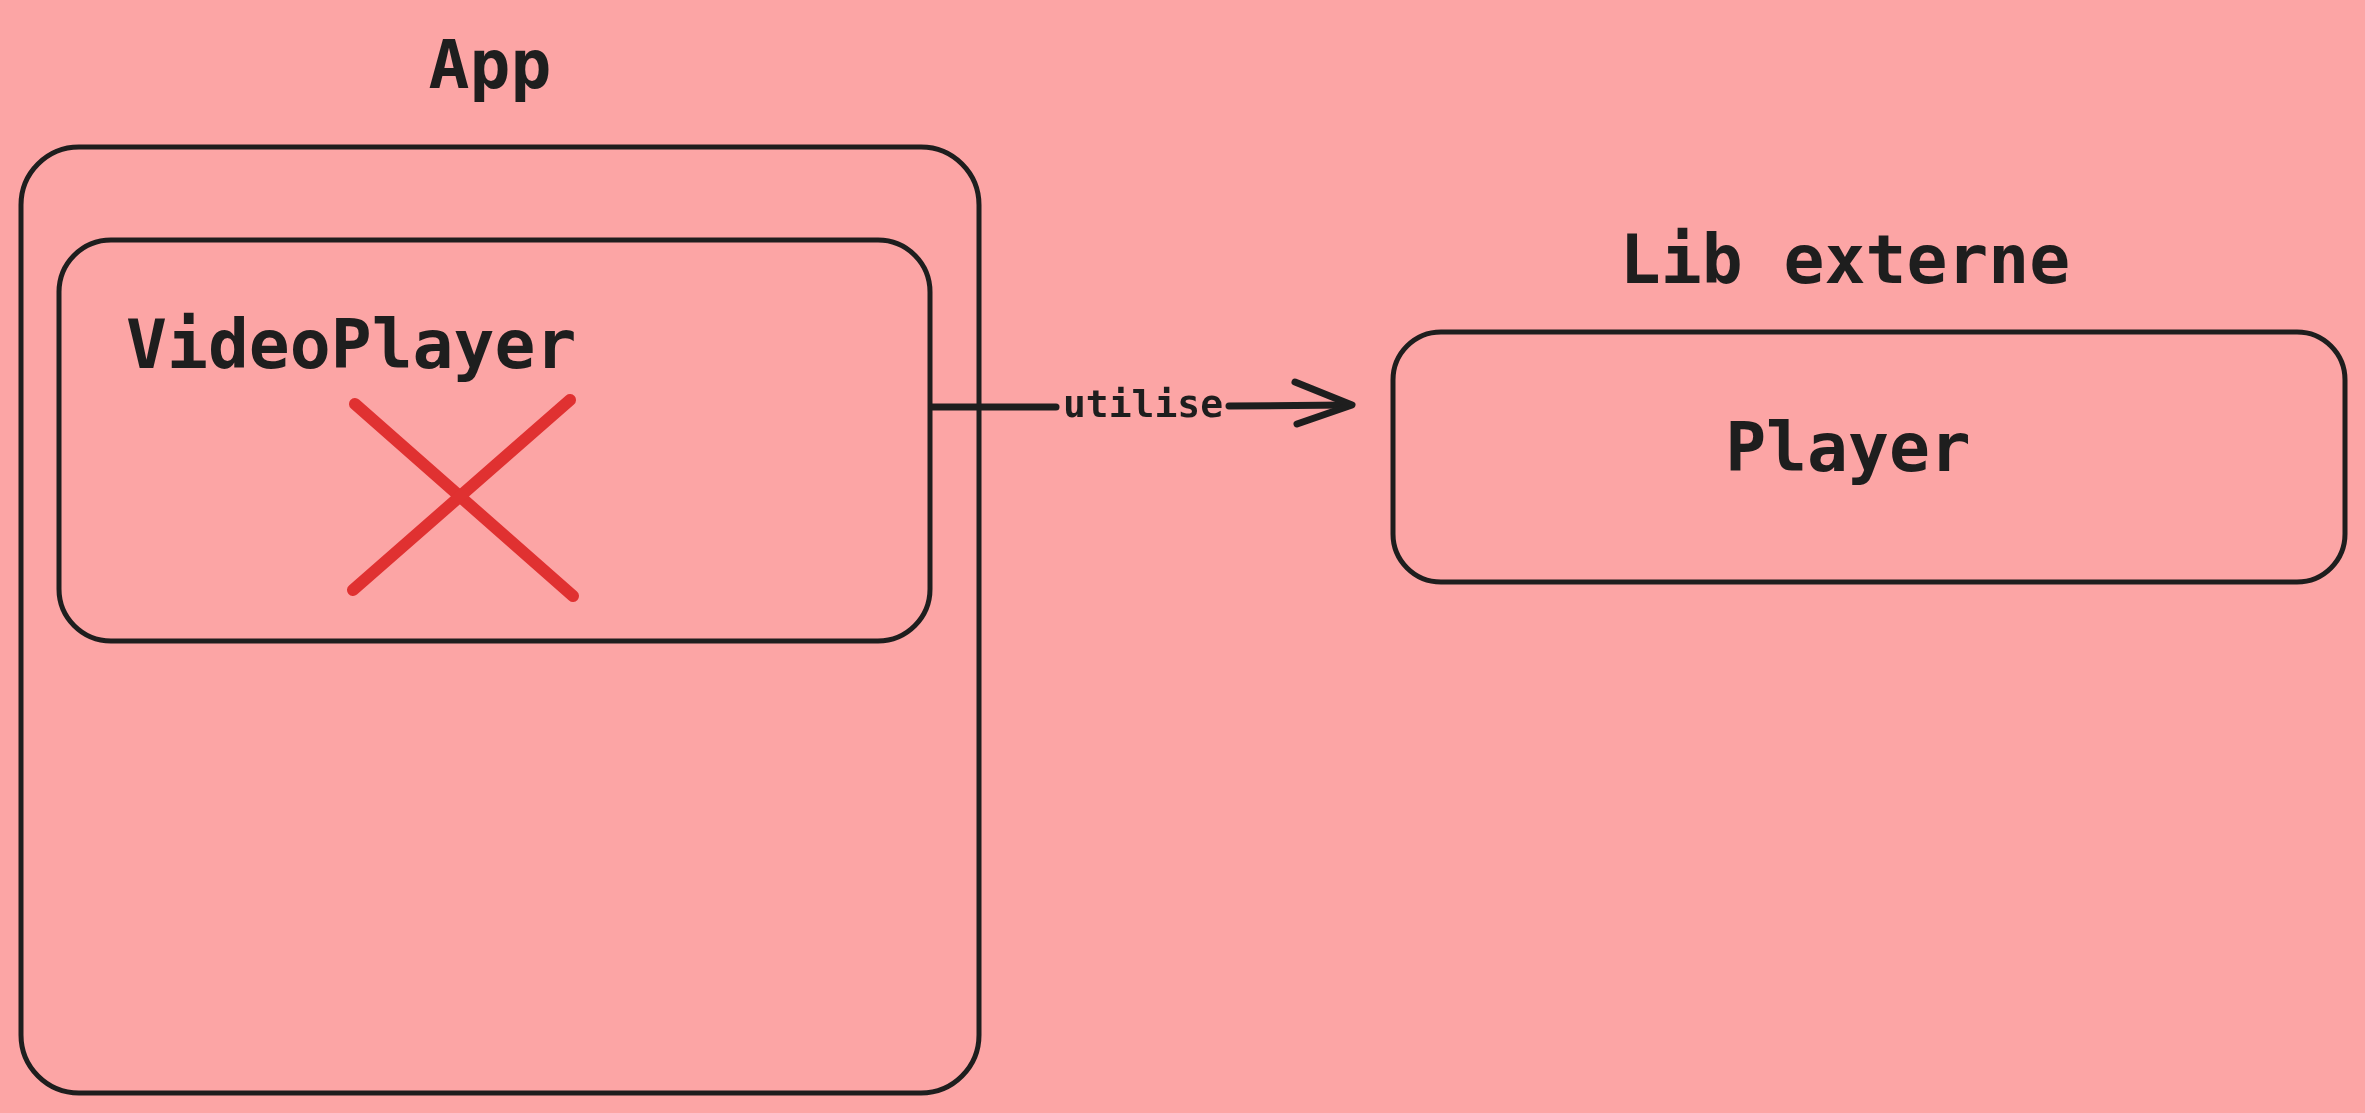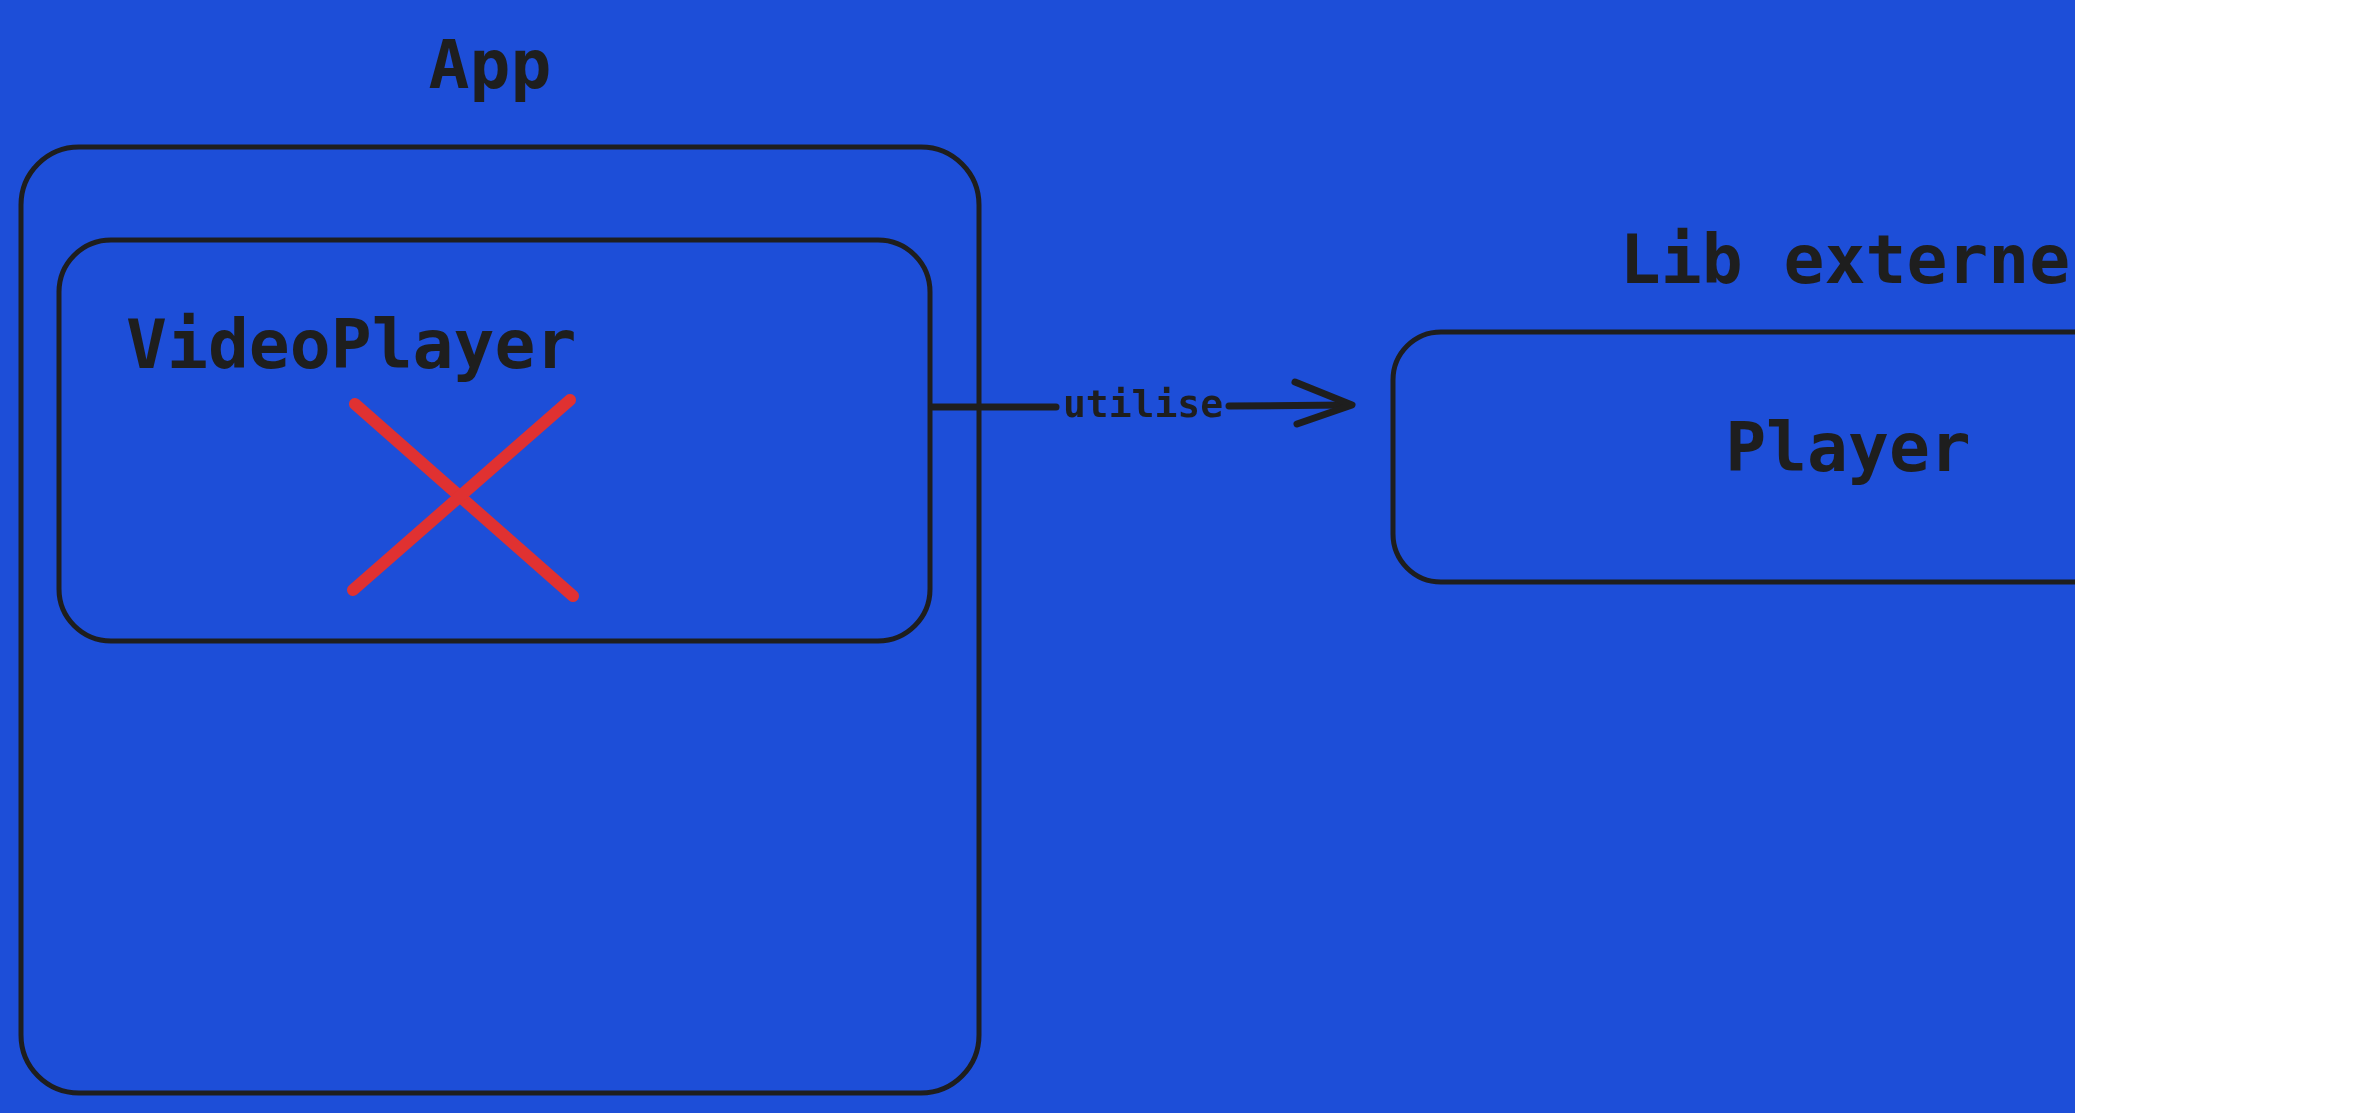--- a/index.html
+++ b/index.html
@@ -2,23 +2,23 @@
 <html><head>
 <meta charset="utf-8">
 <style>
   html, body {
     margin: 0;
     padding: 0;
     background: #ffffff;
   }
   .stage {
     position: relative;
-    width: 2075px;
+    width: 2365px;
     height: 1113px;
-    background: #1d4ed8;
+    background: #fca5a5;
     overflow: hidden;
   }
   svg {
     display: block;
   }
   .diagram-text {
     font-family: "DejaVu Sans Mono", "Liberation Mono", monospace;
     font-weight: 600;
   }
   .ink-shapes {

